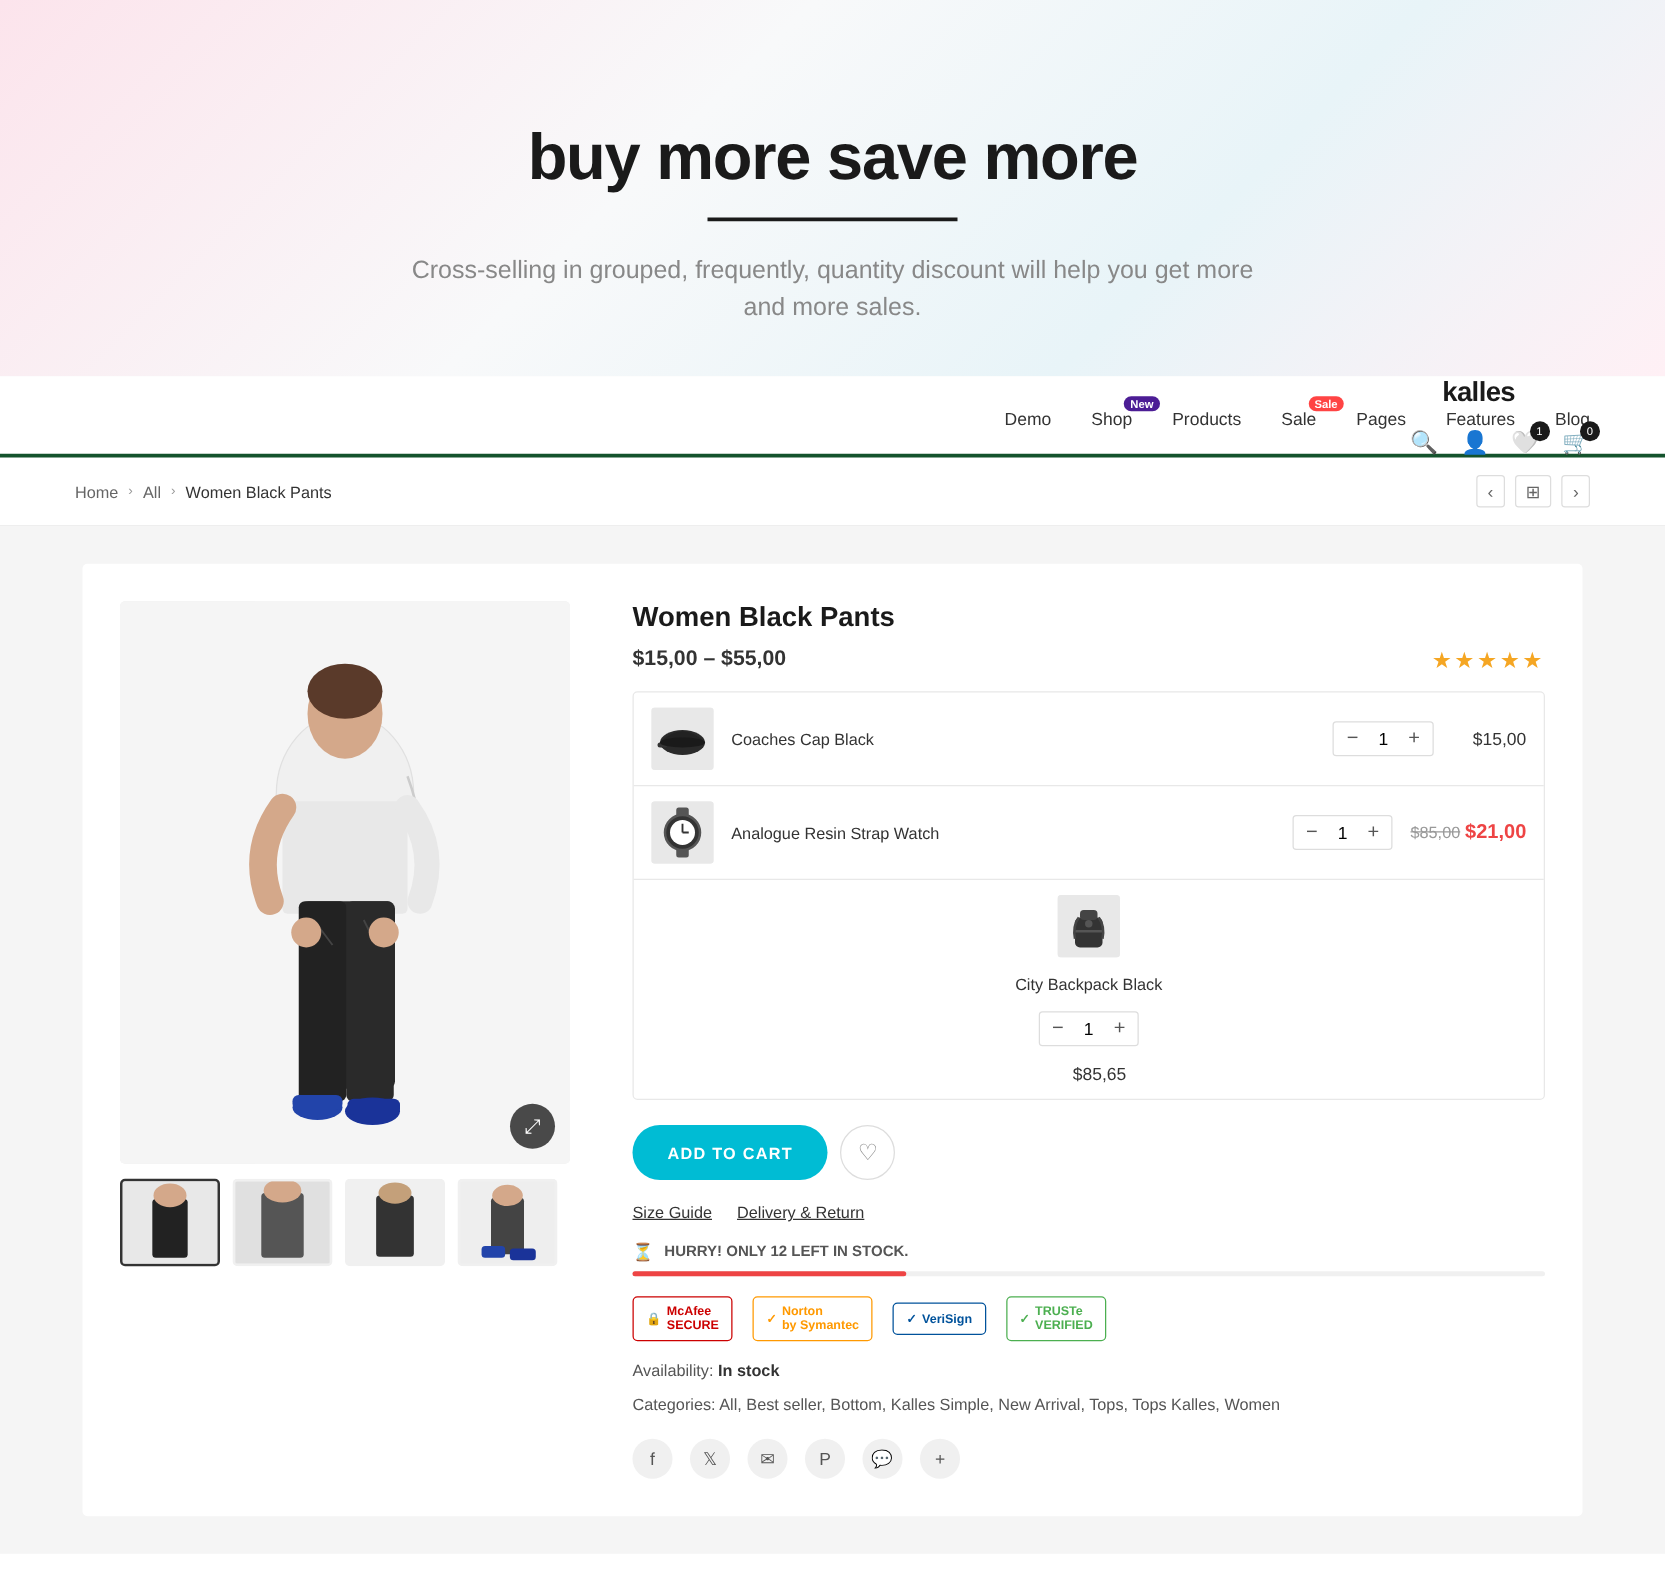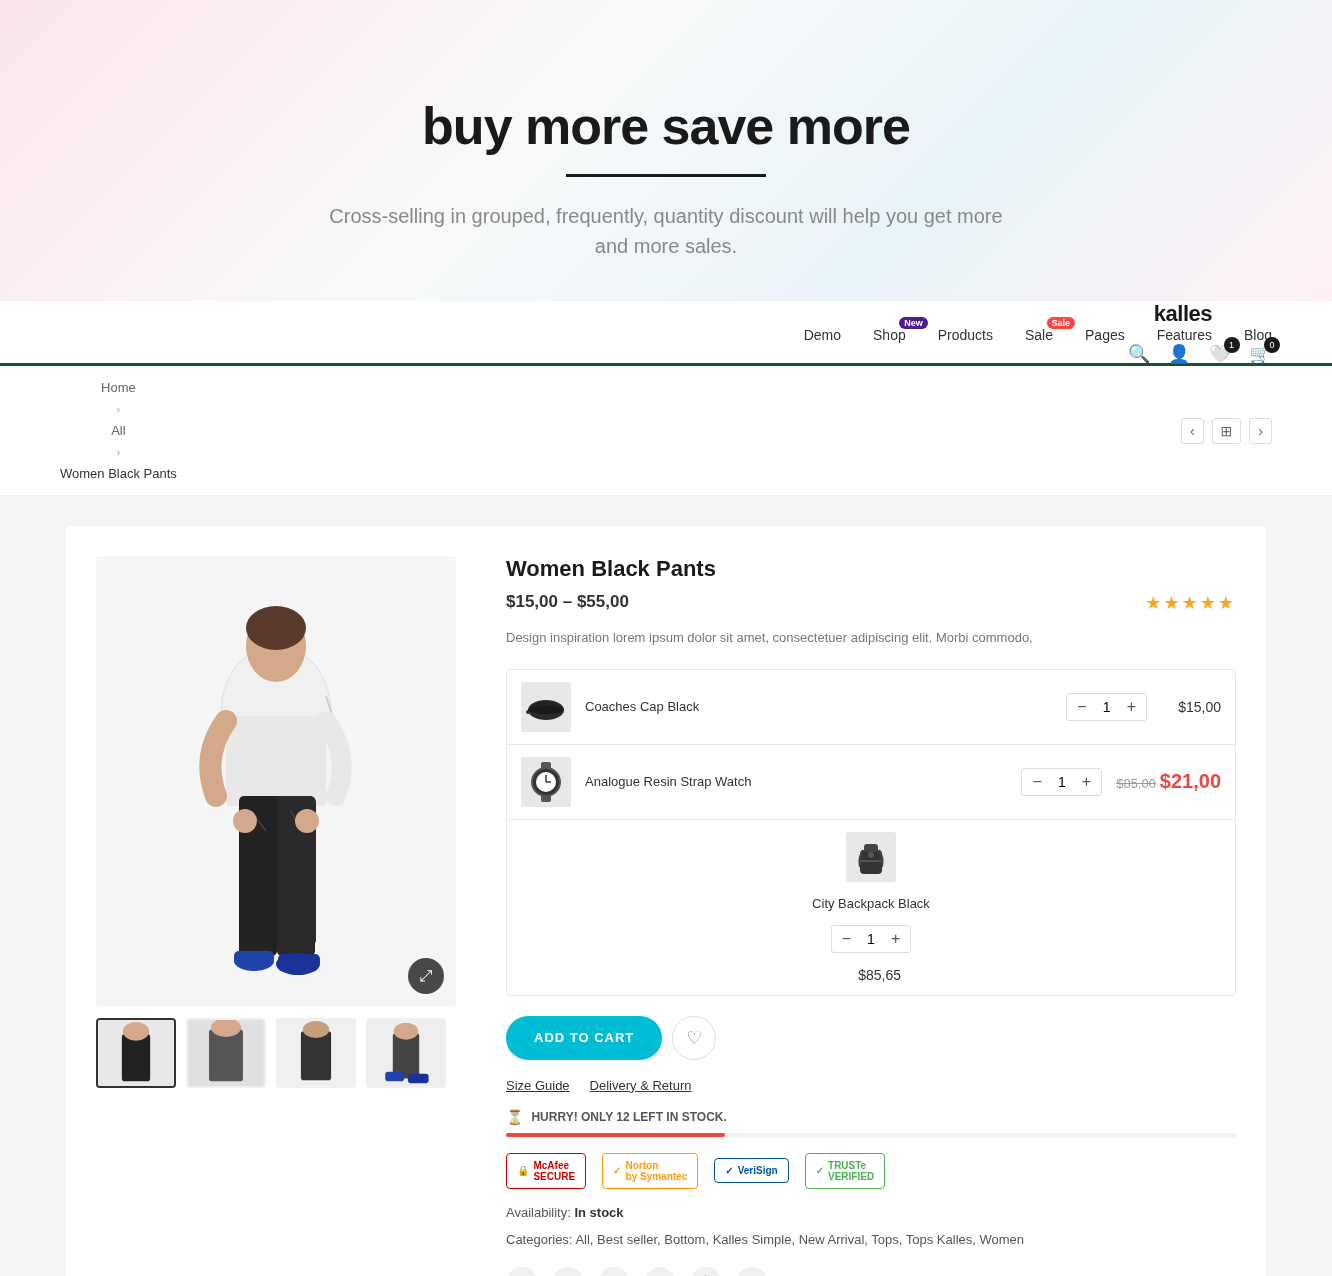--- a/index.html
+++ b/index.html
@@ -114,21 +114,20 @@
       display: flex;
       align-items: center;
       justify-content: space-between;
     }
     .breadcrumb {
       display: flex;
       align-items: center;
       gap: 8px;
       font-size: 13px;
       color: #666;
-      flex-direction: column;
     }
     .breadcrumb-sep { color: #999; font-size: 11px; }
     .breadcrumb-current { color: #333; }
     .breadcrumb-nav {
       display: flex;
       align-items: center;
       gap: 8px;
     }
     .breadcrumb-btn {
       border: 1px solid #ddd;
@@ -278,21 +277,21 @@
       font-size: 14px;
       color: #333;
       min-width: 60px;
       text-align: right;
     }
     .item-price-old {
       text-decoration: line-through;
       color: #999;
       font-size: 13px;
     }
-    .item-price-sale { color: #e44; font-weight: bold; font-size: 20px; }
+    .item-price-sale { color: #e44; font-weight: bold; font-size: 16px; }
 
     
     .cart-row {
       display: flex;
       gap: 10px;
       margin-bottom: 18px;
     }
     .add-to-cart-btn {
       background: #00bcd4;
       color: white;
@@ -554,21 +553,20 @@
       </div>
     </div>
   </div>
 
   <div class="product-info">
     <h1 class="product-title">Women Black Pants</h1>
     <div class="price-rating">
       <span class="price">$15,00 – $55,00</span>
       <span class="stars">★★★★★</span>
     </div>
-    <p class="description">Design inspiration lorem ipsum dolor sit amet, consectetuer adipiscing elit. Morbi commodo,</p>
 
     <div class="product-table">
 
       <div class="product-row">
         <div class="product-thumb">
           <svg viewBox="0 0 50 50" xmlns="http://www.w3.org/2000/svg">
             <rect width="50" height="50" fill="#e8e8e8"></rect>
 
             <ellipse cx="25" cy="28" rx="18" ry="10" fill="#2a2a2a"></ellipse>
             <path d="M7 28 Q25 10 43 28" fill="#222"></path>

